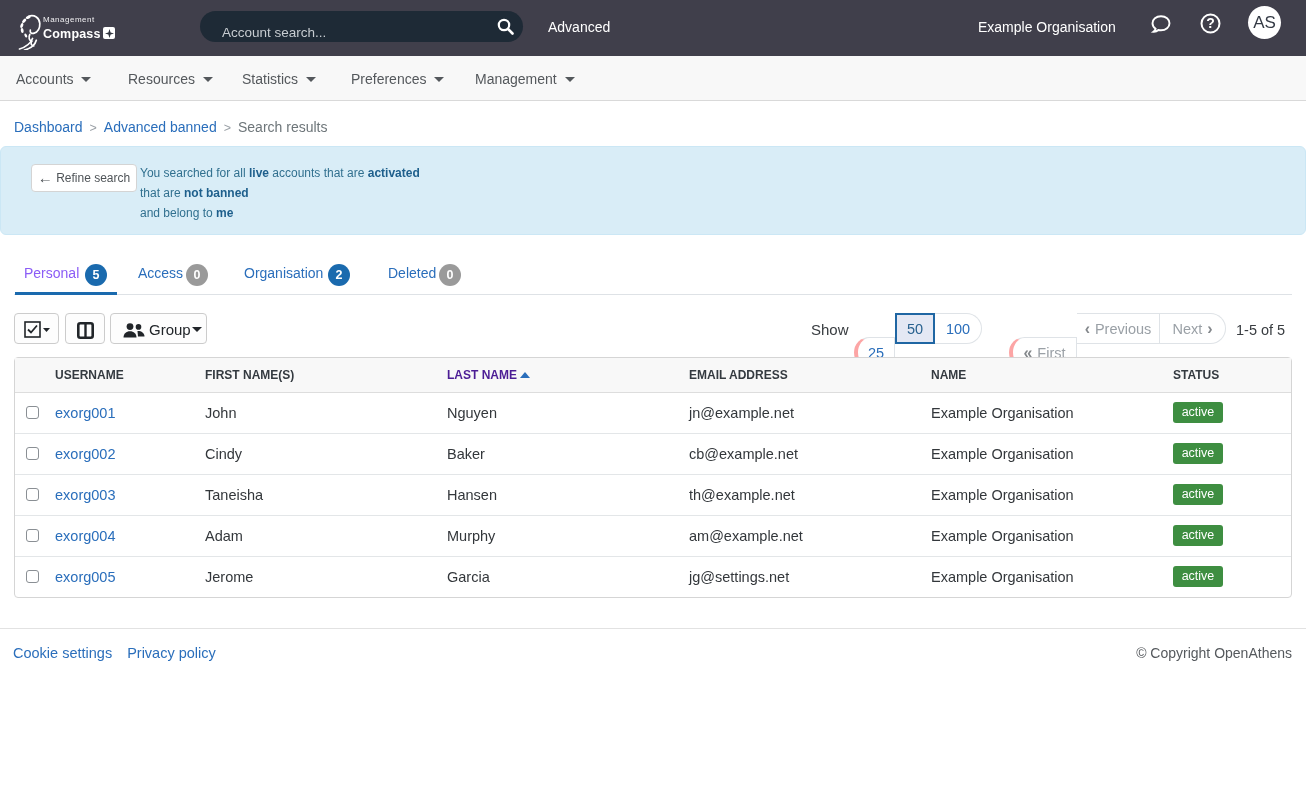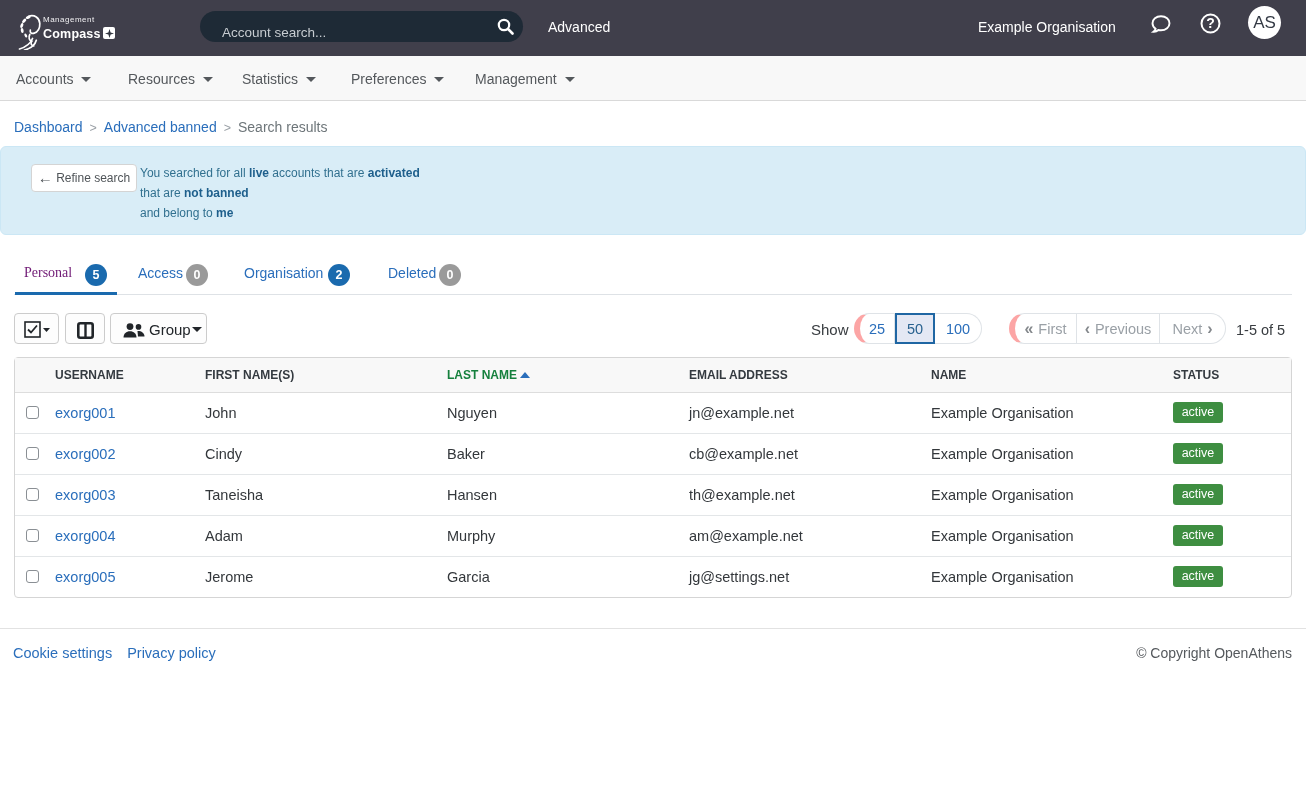--- a/index.html
+++ b/index.html
@@ -44,21 +44,21 @@
 .tabs .badge { position:absolute; top:9px; width:22px; height:22px; border-radius:11px; color:#fff; font-size:12.5px; font-weight:bold; text-align:center; line-height:22px; }
 .badge-blue { background:#1a6aae; }
 .badge-gray { background:#9a9a9a; }
 .tab-active-bar { position:absolute; left:1px; top:37px; width:102px; height:3px; background:#1a6aae; }
 
 
 .btn { position:absolute; top:313px; height:31px; background:#fdfdfd; border:1px solid #ccc; border-radius:4px; }
 .showlbl { position:absolute; left:811px; top:321px; font-size:15px; color:#383c40; }
 .grp { position:absolute; top:313px; height:31px; display:flex; }
 .grp .cell { height:31px; border:1px solid #dfe3e7; border-left:none; font-size:14.5px; display:flex; align-items:center; justify-content:center; background:#fff; }
-.grp .cell:first-child { border-left:6px solid #fca5a5; border-radius:15.5px 0 0 15.5px; }
+.grp .cell:first-child { border-left:4px solid #fca5a5; border-radius:15.5px 0 0 15.5px;margin-top:24px; }
 .grp .cell:last-child { border-radius:0 15.5px 15.5px 0; }
 .cnt { position:absolute; left:1236px; top:322px; font-size:14.5px; color:#383c40; }
 
 
 .tbl { position:absolute; top:357px; left:14px; width:1278px; border:1px solid #d5d5d5; border-radius:4px; background:#fff; }
 table { border-collapse:collapse; width:1276px; table-layout:fixed; }
 th { background:#f8f8f8; height:34px; font-size:12px; color:#343a40; text-align:left; font-weight:bold; border-bottom:1px solid #ddd; }
 td { height:41px; font-size:14.5px; color:#33373b; border-bottom:1px solid #e3e6e8; }
 tr:last-child td { border-bottom:none; }
 td a { color:#2a6ebb; text-decoration:none; }
@@ -130,21 +130,21 @@
 <div class="crumbs">
   <a>Dashboard</a><span class="sep">&gt;</span><a>Advanced banned</a><span class="sep">&gt;</span><span>Search results</span>
 </div>
 
 <div class="alert">
   <div class="refine"><span style="font-size:15px;vertical-align:-1px;">←</span> Refine search</div>
   <div class="msg">You searched for all <b>live</b> accounts that are <b>activated</b><br>that are <b>not banned</b><br>and belong to <b>me</b></div>
 </div>
 
 <div class="tabs">
-  <a class="tab" style="left:10px; color:#701a75;font-family:Liberation Serif, serif;">Personal</a>
+  <a class="tab" style="left:10px; color:#8b5cf6;">Personal</a>
   <a class="tab" style="left:124px; color:#2a6ebb;">Access</a>
   <a class="tab" style="left:230px; color:#2a6ebb;">Organisation</a>
   <a class="tab" style="left:374px; color:#2a6ebb;">Deleted</a>
   <span class="badge badge-blue" style="left:71px;">5</span>
   <span class="badge badge-gray" style="left:172px;">0</span>
   <span class="badge badge-blue" style="left:314px;">2</span>
   <span class="badge badge-gray" style="left:425px;">0</span>
   <div class="tab-active-bar"></div>
 </div>
 
@@ -194,21 +194,21 @@
         <col style="width:242px">
         <col style="width:242px">
         <col style="width:242px">
         <col style="width:118px">
       </colgroup>
 <tbody>
         <tr>
   <th></th>
           <th>USERNAME</th>
           <th>FIRST NAME(S)</th>
-  <th style="color:#15803d;">LAST NAME <span style="display:inline-block;width:0;height:0;border-left:5px solid transparent;border-right:5px solid transparent;border-bottom:6px solid #2a6ebb;vertical-align:1px;"></span></th>
+  <th style="color:#4c1d95;">LAST NAME <span style="display:inline-block;width:0;height:0;border-left:5px solid transparent;border-right:5px solid transparent;border-bottom:6px solid #2a6ebb;vertical-align:1px;"></span></th>
   <th>EMAIL ADDRESS</th>
           <th>NAME</th>
           <th>STATUS</th>
 </tr>
 <tr>
           <td>
             <div class="cb"></div>
           </td>
           <td><a>exorg001</a></td>
           <td>John</td>

